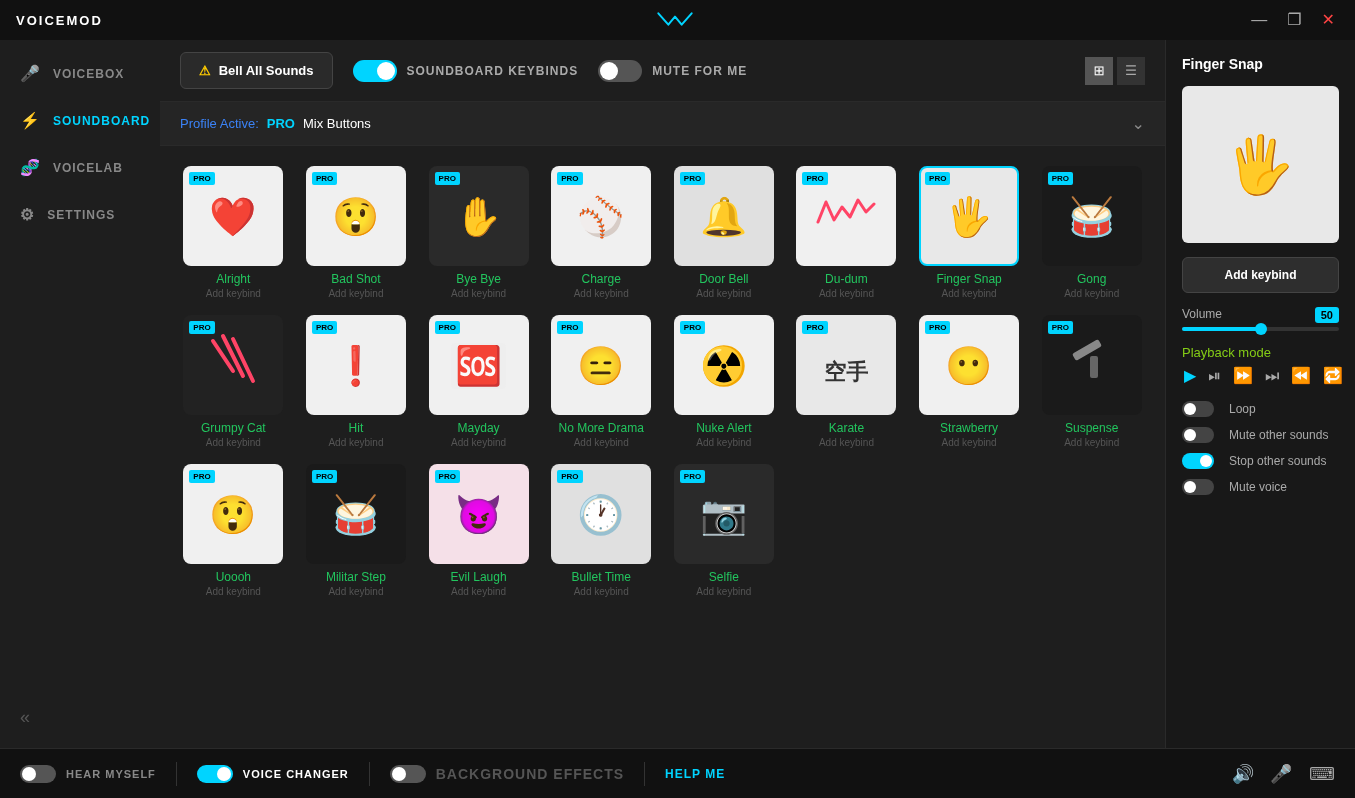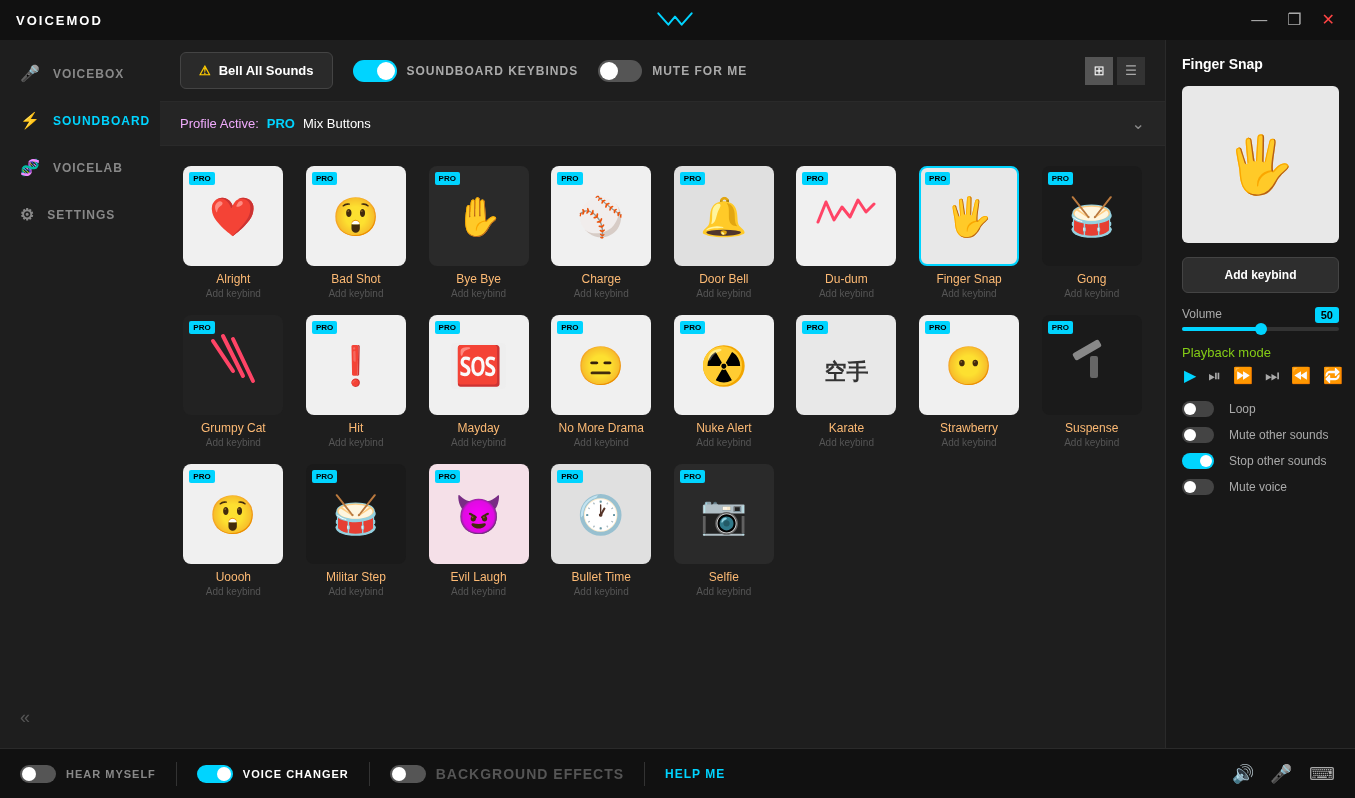--- a/index.html
+++ b/index.html
@@ -176,21 +176,21 @@
       align-items: center;
       justify-content: space-between;
       padding: 12px 20px;
       background: #252525;
       border-bottom: 1px solid #2a2a2a;
       font-size: 13px;
       flex-shrink: 0;
       cursor: pointer;
     }
     .profile-bar-left { display: flex; align-items: center; gap: 8px; }
-    .profile-active-label { color: #f0abfc; }
+    .profile-active-label { color: #3b82f6; }
     .profile-pro { color: #00d4ff; font-weight: 700; }
     .profile-name { color: #ffffff; }
     .chevron { color: #888; font-size: 16px; }
 
     
     .sound-grid {
       flex: 1;
       overflow-y: auto;
       padding: 20px;
     }
@@ -233,21 +233,21 @@
       background: #00d4ff;
       color: #000;
       font-size: 8px;
       font-weight: 700;
       padding: 2px 4px;
       border-radius: 2px;
     }
     .sound-name {
       margin-top: 6px;
       font-size: 12px;
-      color: #fdba74;
+      color: #22c55e;
       text-align: center;
     }
     .sound-keybind {
       font-size: 10px;
       color: #555;
       margin-top: 2px;
     }
 
     
     .right-panel {

